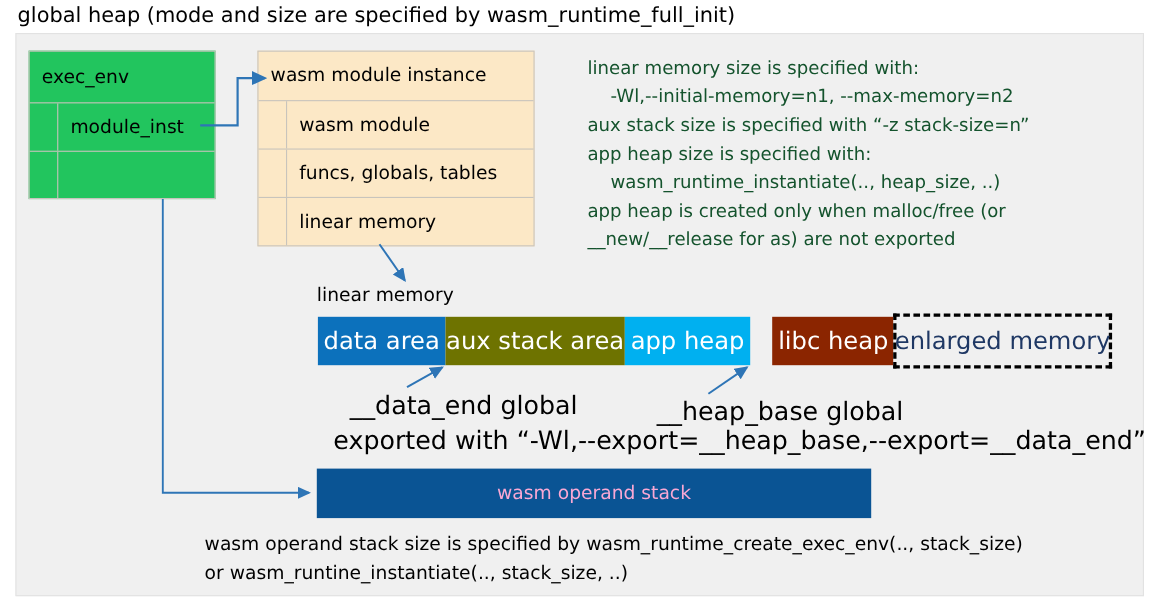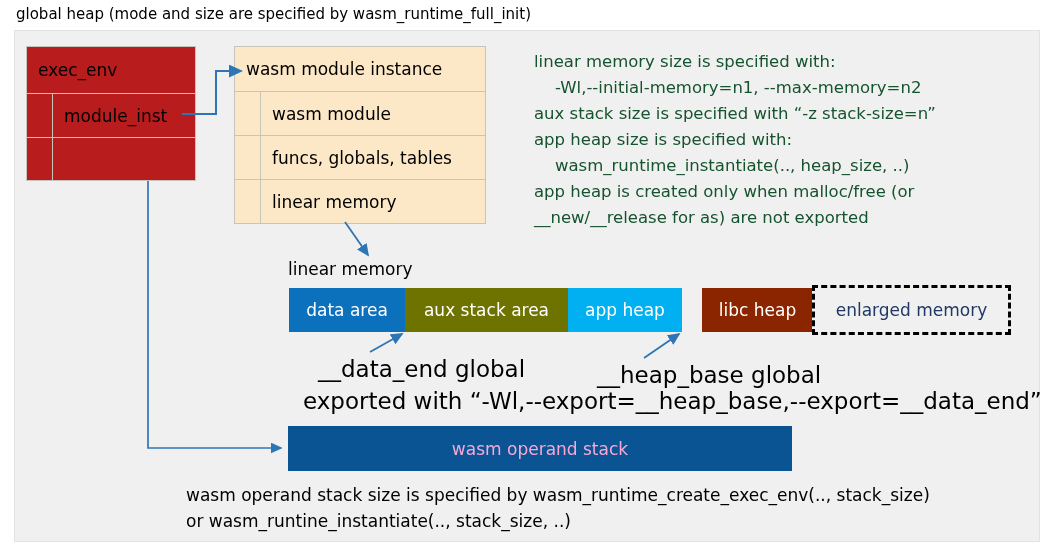--- a/index.html
+++ b/index.html
@@ -17,21 +17,21 @@
     width: 1054px;
     height: 547px;
     overflow: hidden;
     background: #ffffff;
   }
   
   #diagram-title {
     position: absolute;
     left: 16px;
     top: 4px;
-    font-size: 15px;
+    font-size: 19px;
     line-height: 20px;
     white-space: nowrap;
     color: #000;
   }
   
   #panel {
     position: absolute;
     left: 14px;
     top: 30px;
     width: 1026px;
@@ -69,21 +69,21 @@
     font-size: 17px;
     line-height: 20px;
     white-space: nowrap;
   }
   
   #exec-env-box {
     left: 26px;
     top: 46px;
     width: 170px;
     height: 135px;
-    background: #b91c1c;
+    background: #22c55e;
   }
   #exec-env-box .hdr { height: 46px; }
   #exec-env-box .sub { height: 44px; }
   #exec-env-box .gutter { width: 26px; }
   
   #module-instance-box {
     left: 234px;
     top: 46px;
     width: 252px;
     height: 178px;
@@ -122,21 +122,21 @@
     top: 288px;
     height: 44px;
     display: flex;
     align-items: stretch;
   }
   .mem-seg {
     box-sizing: border-box;
     display: flex;
     align-items: center;
     justify-content: center;
-    font-size: 17px;
+    font-size: 22px;
     color: #ffffff;
     white-space: nowrap;
   }
   #seg-data-area      { width: 116px; background: #0c71bc; }
   #seg-aux-stack      { width: 163px; background: #6e7300; }
   #seg-app-heap       { width: 114px; background: #00b0f0; }
   #seg-libc-heap      { width: 111px; background: #8b2500; margin-left: 20px; }
   #seg-enlarged {
     width: 199px;
     background: #f0f0f0;

